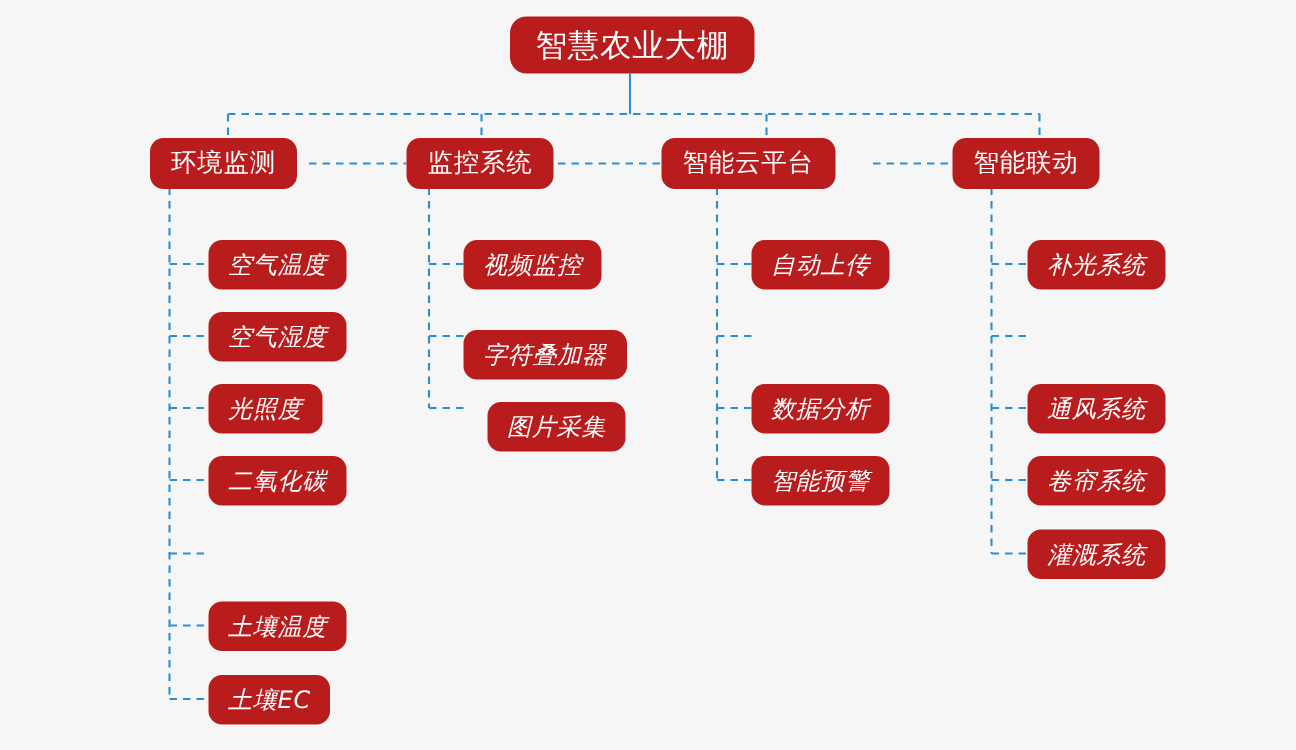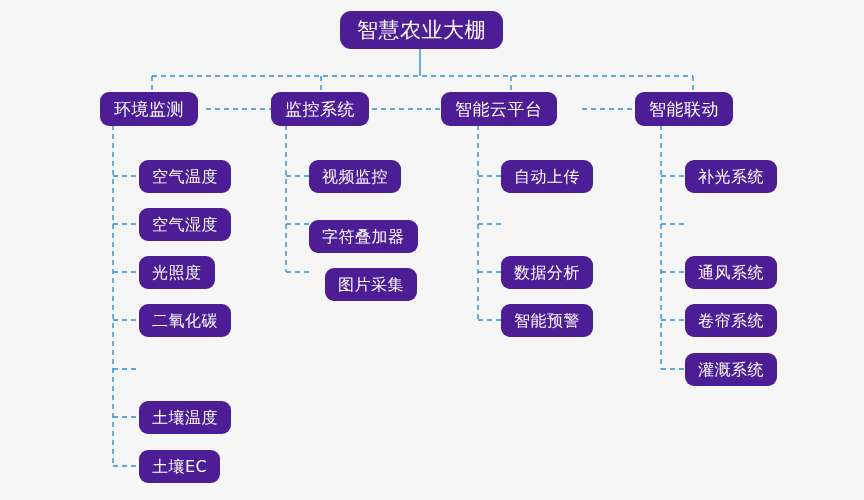--- a/index.html
+++ b/index.html
@@ -22,21 +22,21 @@
     position: absolute;
     left: 0;
     top: 0;
     width: 864px;
     height: 500px;
     pointer-events: none;
   }
   .node {
     position: absolute;
     box-sizing: border-box;
-    background: #4c1d95;
+    background: #b91c1c;
     color: #ffffff;
     border-radius: 9px;
     display: flex;
     align-items: center;
     justify-content: center;
     white-space: nowrap;
     letter-spacing: 0.5px;
     line-height: 1;
     user-select: none;
   }
@@ -48,20 +48,21 @@
   }
   .node-branch {
     height: 34px;
     font-size: 17px;
     padding: 0 14px;
   }
   .node-leaf {
     height: 33px;
     font-size: 16px;
     padding: 0 13px;
+    font-style: italic;
   }
 </style>
 </head>
 <body>
 
 <div id="diagram">
 
   <svg id="connector-layer" viewBox="0 0 864 500" width="864" height="500" xmlns="http://www.w3.org/2000/svg">
     <g stroke="#2b8fd4" stroke-width="1.4" fill="none" stroke-dasharray="5,4">
 

